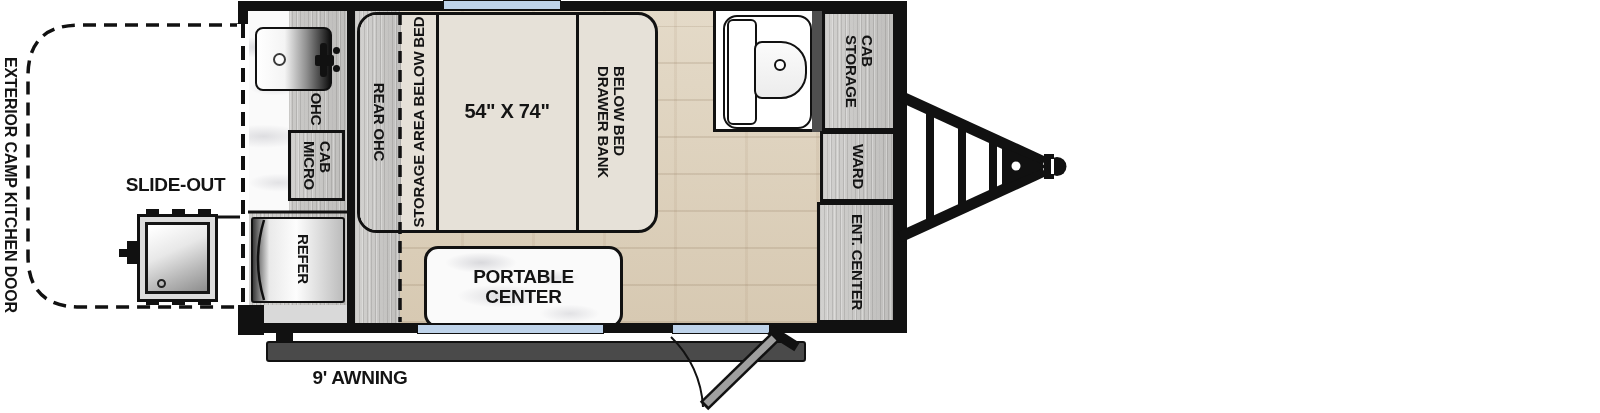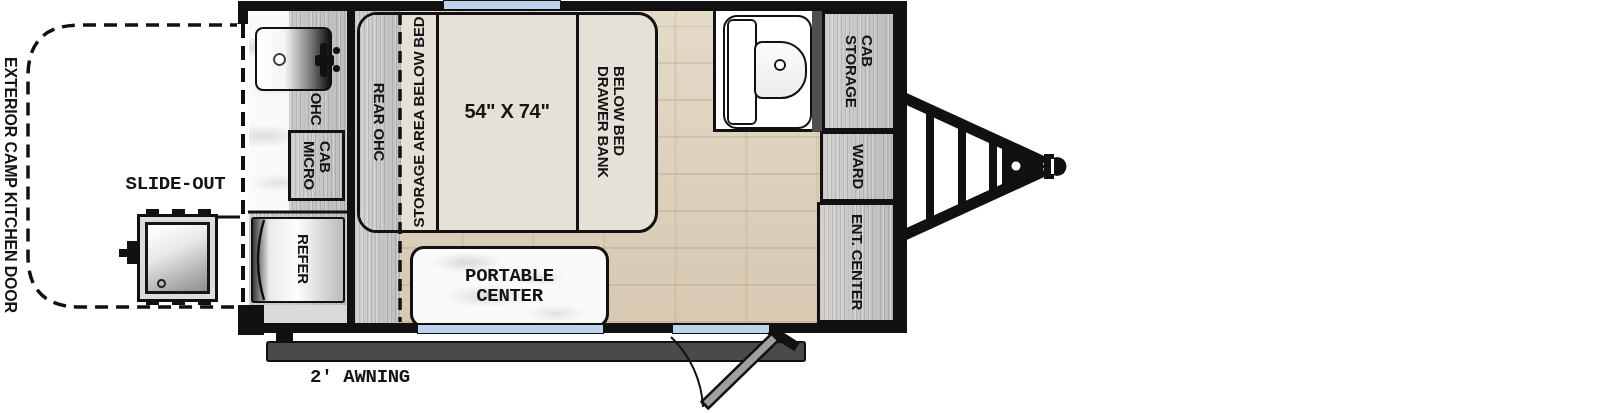--- a/index.html
+++ b/index.html
@@ -20,21 +20,21 @@
       radial-gradient(ellipse 66px 18px at 38% 62%, rgba(140,140,152,.26), rgba(0,0,0,0) 65%),
       radial-gradient(ellipse 46px 14px at 74% 85%, rgba(140,140,152,.22), rgba(0,0,0,0) 65%);}
   .beige{background:#e6e1d8;}
   .window{background:#bed3ea;border:1.5px solid #111;}
   .vlabel{writing-mode:vertical-lr;text-orientation:sideways;letter-spacing:-0.2px;line-height:1.08;white-space:nowrap;}
   .vlabel span{display:block;}
   .center-xy{transform:translate(-50%,-50%);}
   .ccw{white-space:nowrap;transform:translate(-50%,-50%) rotate(-90deg);letter-spacing:-0.2px;}
   .flexc{display:flex;align-items:center;justify-content:center;}
   .t15{font-size:15px;} .t16{font-size:16px;}
-  .t19{font-size:19px;line-height:1.04;font-family:Liberation Mono, monospace;} .t20{font-size:20px;line-height:1.08;}
+  .t19{font-size:19px;line-height:1.04;} .t20{font-size:20px;line-height:1.08;}
   .hlabel{text-align:center;letter-spacing:-0.3px;}
 </style>
 </head>
 <body>
 
 <div class="plan">
 
   <div class="abs vlabel t16" style="left:2px;top:57px;">
     <span>EXTERIOR CAMP KITCHEN DOOR</span>
   </div>
@@ -122,39 +122,39 @@
     <div class="vlabel t15">
       <span>WARD</span>
     </div>
   </div>
   <div class="abs woodgray flexc" style="left:817px;top:202px;width:79px;height:121px;border:3px solid #111;">
     <div class="vlabel t15">
       <span>ENT. CENTER</span>
     </div>
   </div>
 
-  <div class="abs marble flexc" style="left:410px;top:246px;width:199px;height:82px;border:3px solid #111;border-radius:14px;flex-direction:column;">
+  <div class="abs marble flexc" style="left:424px;top:246px;width:199px;height:82px;border:3px solid #111;border-radius:14px;flex-direction:column;">
     <div class="hlabel t19">
       <div>PORTABLE</div>
       <div>CENTER</div>
     </div>
   </div>
 
   <div class="abs" style="left:238px;top:1px;width:669px;height:10px;background:#111;"></div>
   <div class="abs" style="left:238px;top:323px;width:669px;height:10px;background:#111;"></div>
   <div class="abs" style="left:238px;top:1px;width:10px;height:332px;background:#111;"></div>
   <div class="abs" style="left:896px;top:1px;width:11px;height:332px;background:#111;"></div>
 
   <div class="abs window" style="left:443px;top:0;width:118px;height:10px;"></div>
   <div class="abs window" style="left:417px;top:324px;width:187px;height:10px;"></div>
   <div class="abs window" style="left:672px;top:324px;width:98px;height:10px;"></div>
 
   <div class="abs" style="left:266px;top:341px;width:540px;height:21px;background:#4a4a4a;border:2.5px solid #111;border-radius:3px;"></div>
   <div class="abs hlabel t19" style="left:300px;top:368px;width:120px;">
-    <span>2' AWNING</span>
+    <span>9' AWNING</span>
   </div>
 
   <svg class="abs" style="left:0;top:0;pointer-events:none;" width="1600" height="413" viewBox="0 0 1600 413">
 
     <path d="M 243 25 H 80 Q 28 25 28 76 V 256 Q 28 307 80 307 H 243" fill="none" stroke="#111" stroke-width="3.5" stroke-dasharray="13 8"></path>
 
     <rect x="237" y="24" width="12" height="288" fill="#ffffff"></rect>
     <line x1="243" y1="24" x2="243" y2="311" stroke="#111" stroke-width="4" stroke-dasharray="14 8"></line>
 
     <line x1="218" y1="217" x2="240" y2="217" stroke="#111" stroke-width="3"></line>

